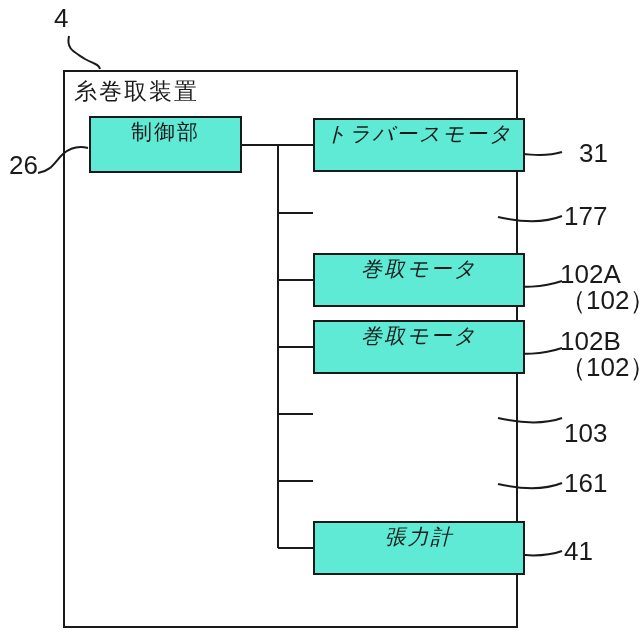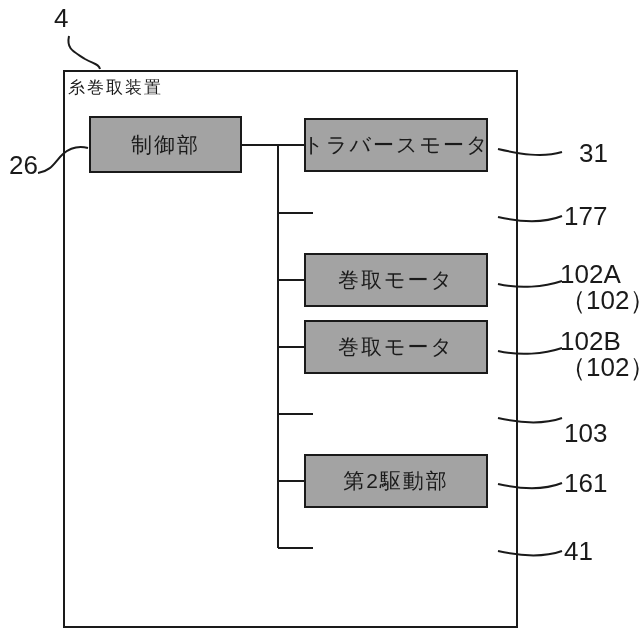--- a/index.html
+++ b/index.html
@@ -27,48 +27,49 @@
     position: absolute;
     left: 63px;
     top: 70px;
     width: 451px;
     height: 554px;
     border: 2px solid #1a1a1a;
     background: transparent;
   }
   .device-title {
     position: absolute;
-    left: 68px;
+    left: 74px;
     top: 76px;
-    font-size: 17px;
+    font-size: 23px;
     letter-spacing: 2px;
     white-space: nowrap;
   }
   .node-box {
     position: absolute;
     border: 2px solid #1a1a1a;
-    background: #a3a3a3;
+    background: #5eead4;
     display: flex;
-    align-items: center;
+    align-items: flex-start;
     justify-content: center;
     font-size: 21px;
     letter-spacing: 2px;
     white-space: nowrap;
     box-sizing: border-box;
   }
   .controller-box {
     left: 89px;
     top: 116px;
     width: 153px;
     height: 57px;
   }
   .comp-box {
-    left: 304px;
-    width: 184px;
+    left: 313px;
+    width: 212px;
     height: 54px;
+    font-style: italic;
   }
   .ref-label {
     position: absolute;
     font-size: 26px;
     line-height: 26px;
     letter-spacing: 0px;
     white-space: nowrap;
   }
   .ref-stack {
     text-align: left;
@@ -110,22 +111,22 @@
 
   <div class="node-box comp-box" style="top:118px">
     <span>トラバースモータ</span>
   </div>
   <div class="node-box comp-box" style="top:253px">
     <span>巻取モータ</span>
   </div>
   <div class="node-box comp-box" style="top:320px">
     <span>巻取モータ</span>
   </div>
-  <div class="node-box comp-box" style="top:454px">
-    <span>第2駆動部</span>
+  <div class="node-box comp-box" style="top:521px">
+    <span>張力計</span>
   </div>
 
   <div class="ref-label" style="left:54px; top:5px">4</div>
   <div class="ref-label" style="left:9px; top:152px">26</div>
 
   <div class="ref-label" style="left:579px; top:140px">31</div>
   <div class="ref-label" style="left:564px; top:203px">177</div>
 
   <div class="ref-label ref-stack" style="left:560px; top:261px">
     <div>102A</div>

